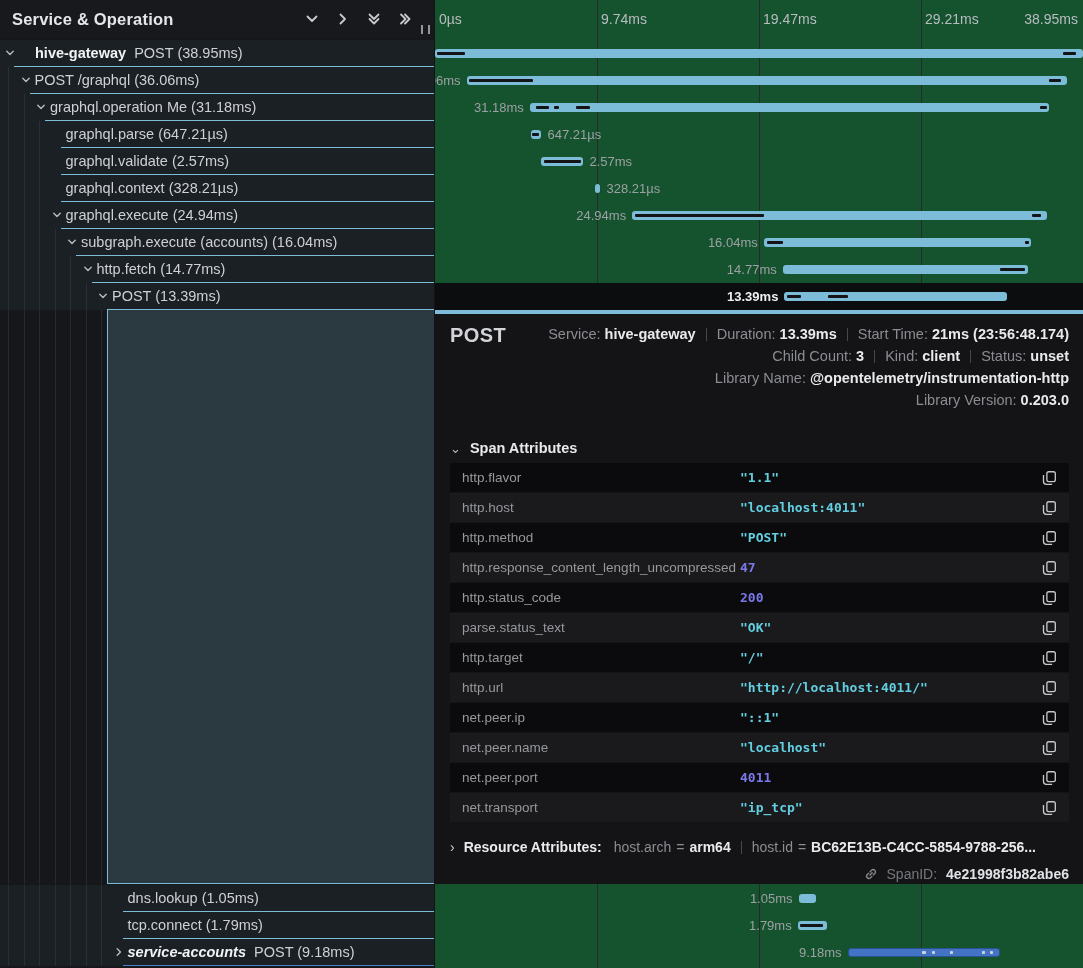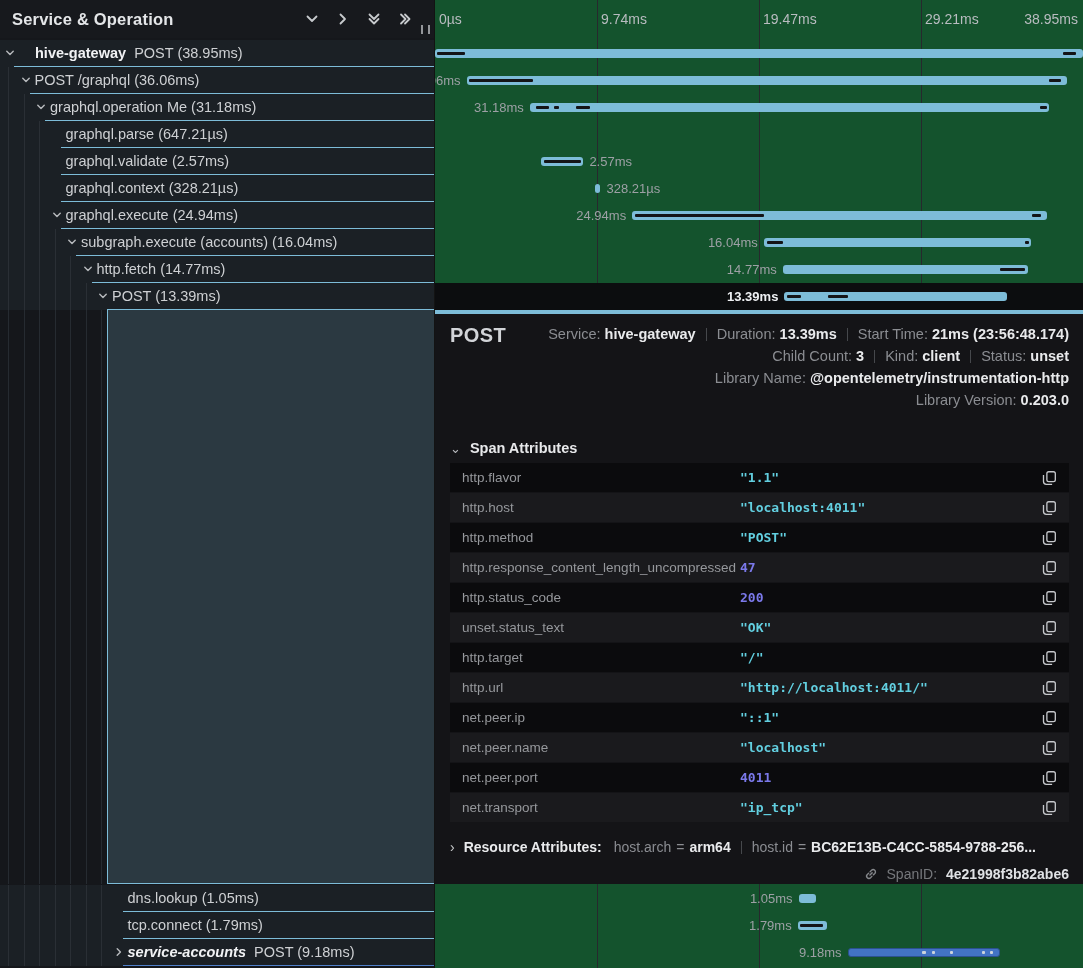--- a/index.html
+++ b/index.html
@@ -309,21 +309,21 @@
               <div class="akey">http.status_code</div>
               <div class="aval num">200</div>
               <button class="acopy">
                 <svg width="15" height="16" viewBox="0 0 16 17" fill="none" stroke="#c6c8cc" stroke-width="1.4">
                   <rect x="5.2" y="1.8" width="9" height="10.5" rx="2"></rect>
                   <path d="M10.8 15.2 H4.6 a3 3 0 0 1 -3 -3 V5.4"></path>
                 </svg>
               </button>
             </div>
             <div class="arow">
-              <div class="akey">unset.status_text</div>
+              <div class="akey">parse.status_text</div>
               <div class="aval str">"OK"</div>
               <button class="acopy">
                 <svg width="15" height="16" viewBox="0 0 16 17" fill="none" stroke="#c6c8cc" stroke-width="1.4">
                   <rect x="5.2" y="1.8" width="9" height="10.5" rx="2"></rect>
                   <path d="M10.8 15.2 H4.6 a3 3 0 0 1 -3 -3 V5.4"></path>
                 </svg>
               </button>
             </div>
             <div class="arow">
               <div class="akey">http.target</div>
@@ -409,20 +409,25 @@
           <span class="blabel" style="right: 622.39px;">36.06ms</span>
         </div>
         <div class="rrow" style="top: 56px;">
           <div class="bar" style="left: 94.8293px; width: 518.733px;"></div>
           <div class="mk" style="left: 100.652px; width: 13.3094px;"></div>
           <div class="mk" style="left: 118.953px; width: 4.99101px;"></div>
           <div class="mk" style="left: 140.58px; width: 14.1412px;"></div>
           <div class="mk" style="left: 604.745px; width: 7.48652px;"></div>
           <span class="blabel" style="right: 559.171px;">31.18ms</span>
         </div>
+        <div class="rrow" style="top: 83px;">
+          <div class="bar" style="left: 95.6611px; width: 10.764px;"></div>
+          <div class="mk" style="left: 97.3248px; width: 6.65469px;"></div>
+          <span class="blabel" style="left: 112.425px;">647.21µs</span>
+        </div>
         <div class="rrow" style="top: 110px;">
           <div class="bar" style="left: 105.643px; width: 42.7564px;"></div>
           <div class="mk" style="left: 108.97px; width: 36.6008px;"></div>
           <span class="blabel" style="left: 154.399px;">2.57ms</span>
         </div>
         <div class="rrow" style="top: 137px;">
           <div class="bar" style="left: 160.045px; width: 5.45684px;"></div>
           <span class="blabel" style="left: 171.502px;">328.21µs</span>
         </div>
         <div class="rrow" style="top: 164px;">

